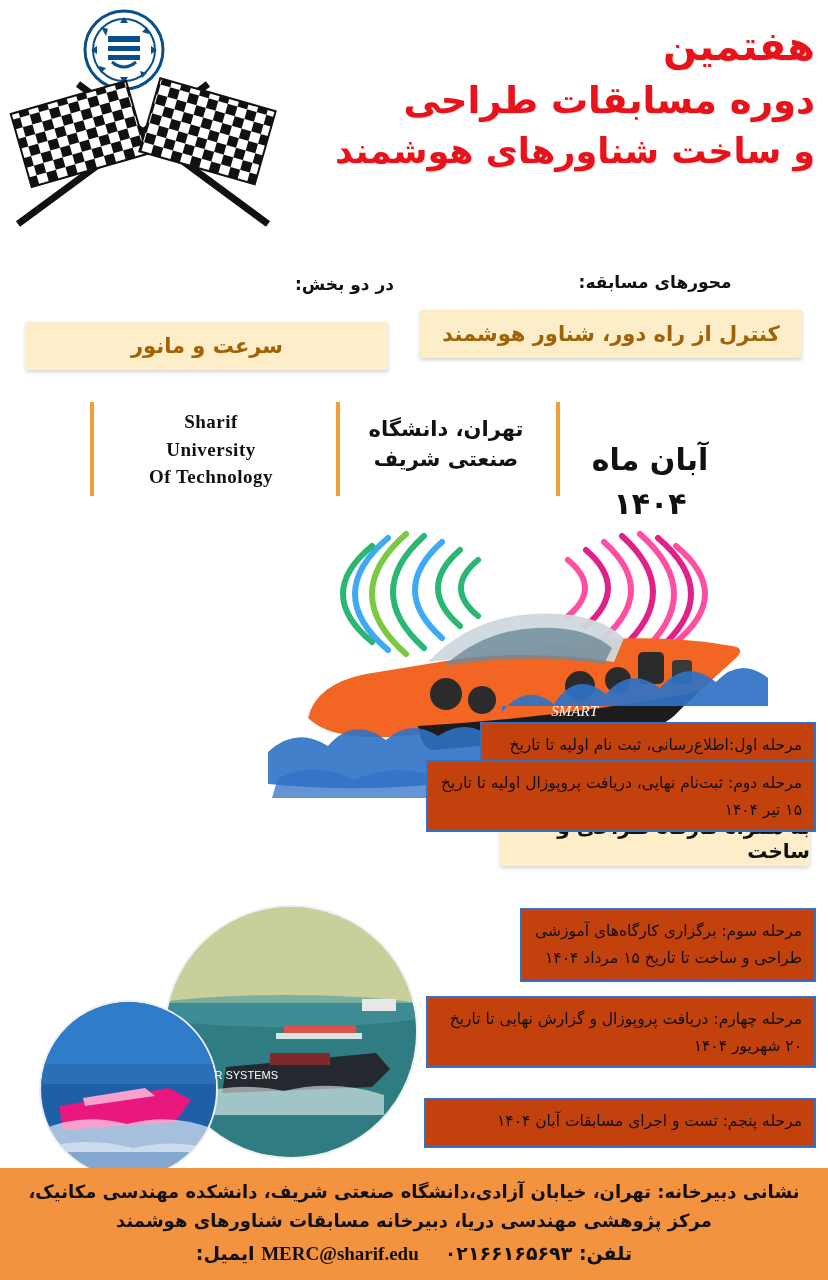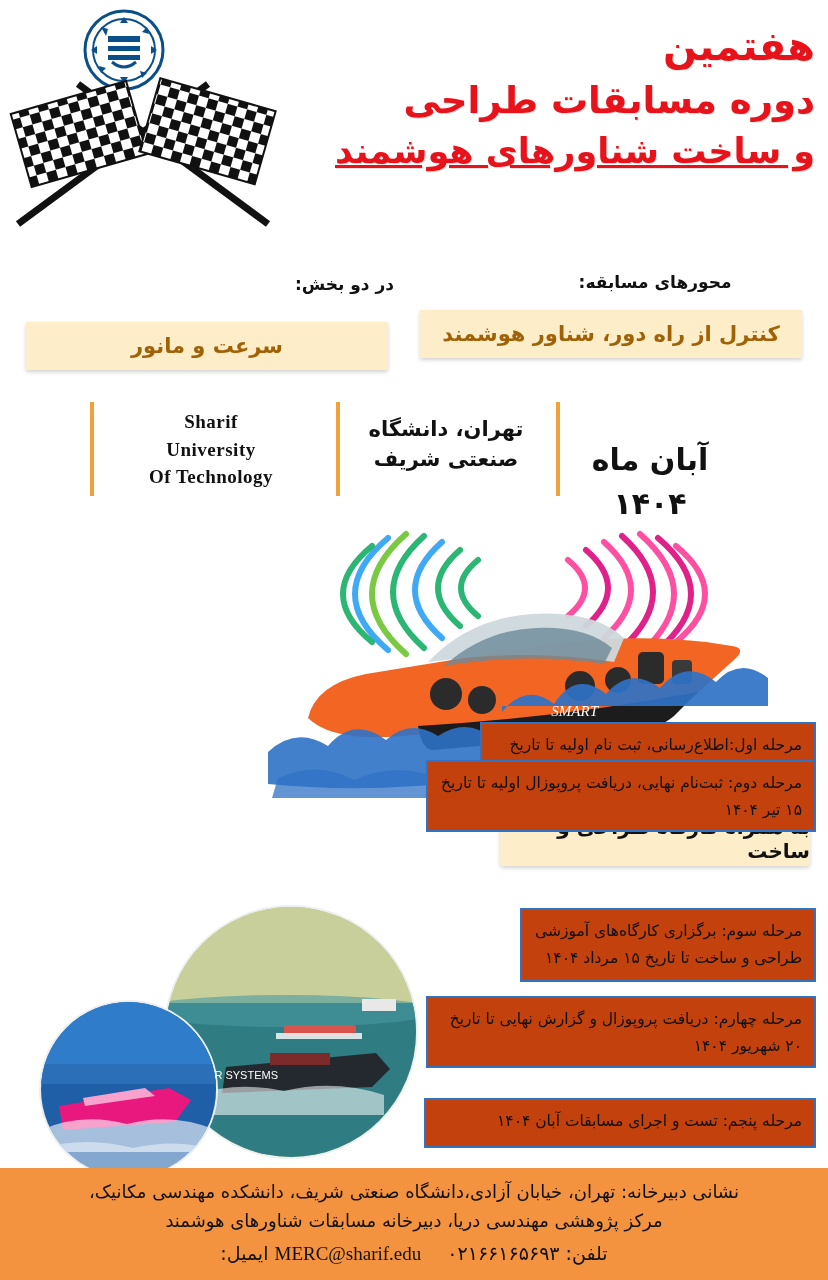--- a/index.html
+++ b/index.html
@@ -44,21 +44,21 @@
     text-align: right;
     direction: rtl;
     color: #e8131a;
     font-weight: bold;
     line-height: 1.42;
     font-size: 38px;
     text-shadow: 1px 1px 0 rgba(0,0,0,0.12);
   }
   .title-line1 { font-size: 40px; }
   .title-line2 { font-size: 37px; }
-  .title-line3 { font-size: 35px; text-decoration: underline; }
+  .title-line3 { font-size: 35px; }
 
   
   .topics-label {
     position: absolute;
     top: 272px;
     right: 28px;
     width: 290px;
     text-align: center;
     direction: rtl;
     font-size: 17px;
@@ -211,21 +211,21 @@
     left: 0;
     right: 0;
     bottom: 0;
     height: 112px;
     background: #f3923f;
     color: #111;
     direction: rtl;
     text-align: center;
     padding-top: 10px;
     box-sizing: border-box;
-    font-weight: normal;
+    font-weight: bold;
   }
   .footer-line {
     font-size: 18px;
     line-height: 1.6;
   }
   .footer-contact {
     display: flex;
     justify-content: center;
     align-items: center;
     gap: 26px;

